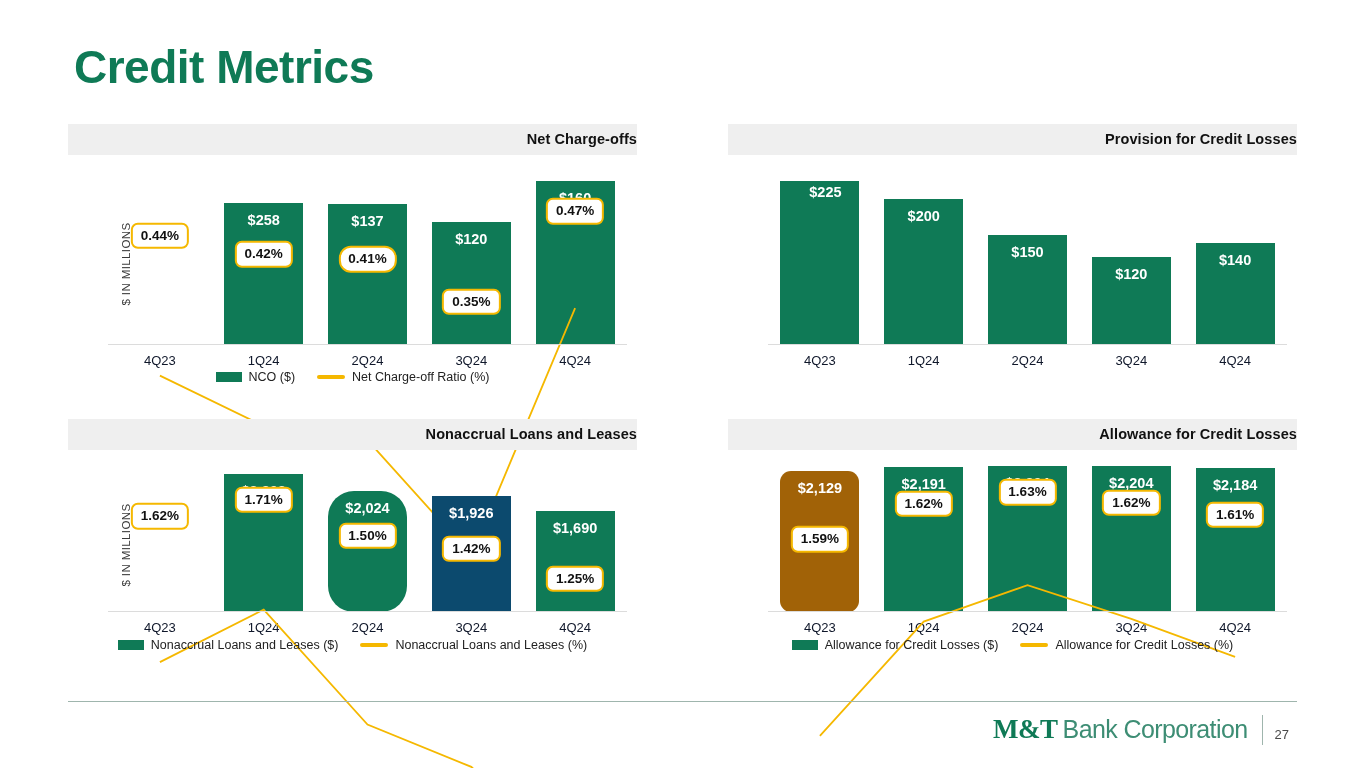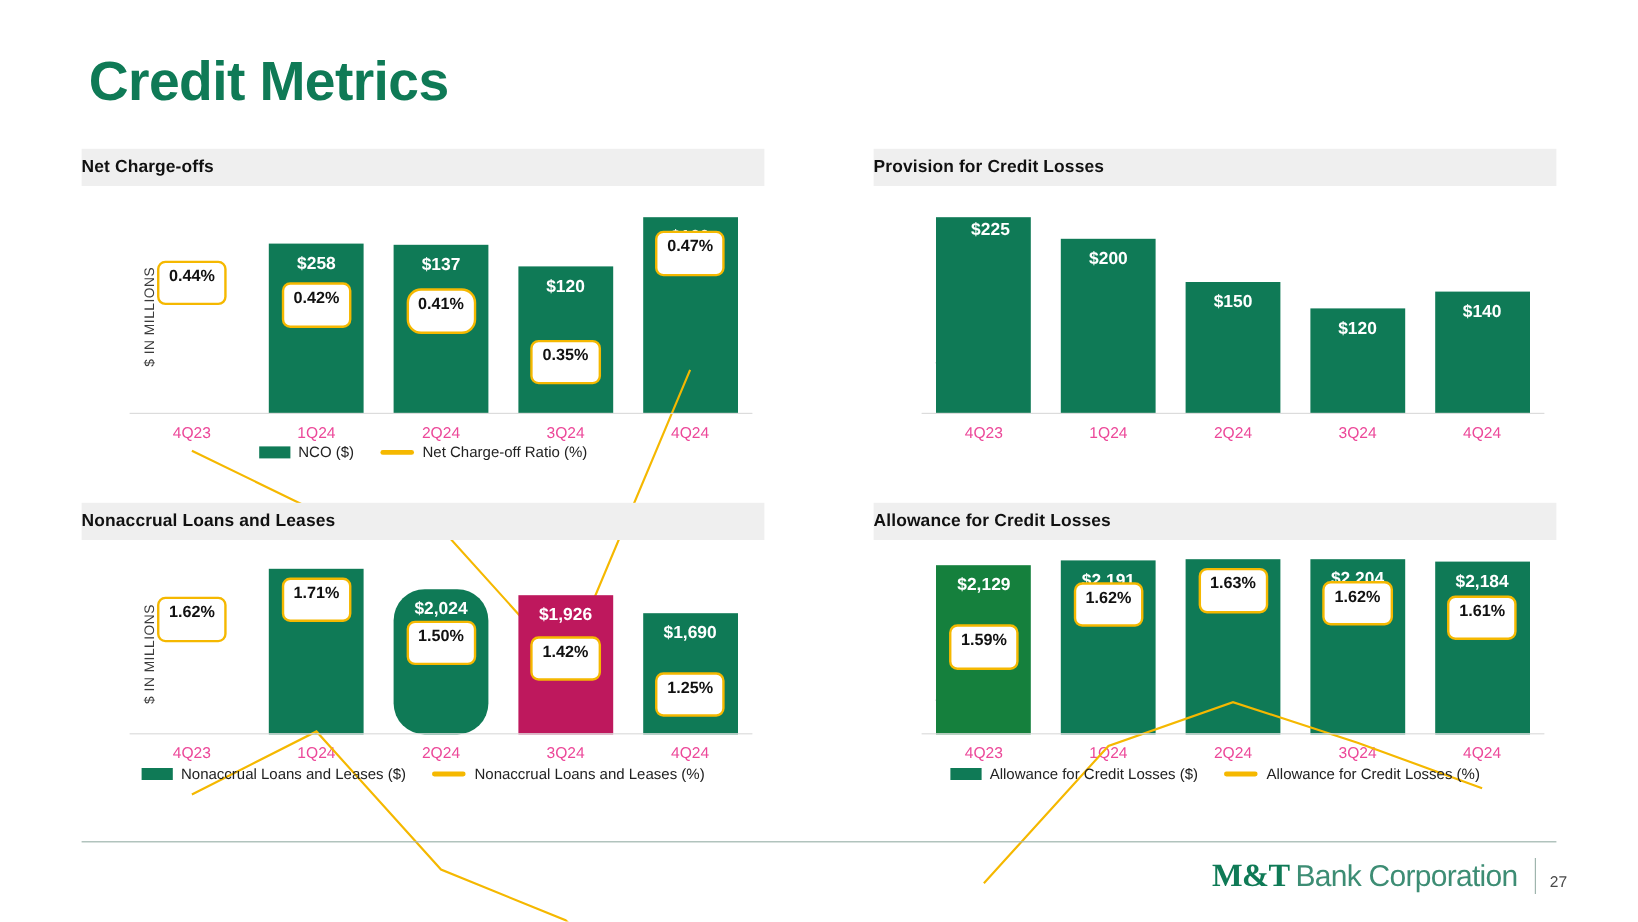--- a/index.html
+++ b/index.html
@@ -33,21 +33,21 @@
     position: absolute;
     width: 569px;
   }
   #panel-ncos      { left: 68px;  top: 124px; }
   #panel-provision { left: 728px; top: 124px; }
   #panel-nonaccrual{ left: 68px;  top: 419px; }
   #panel-allowance { left: 728px; top: 419px; }
 
   .panel-title {
     background: #efefef;
-    text-align: left;
+    text-align: right;
     font-size: 14.5px;
     font-weight: bold;
     color: #111111;
     padding: 7px 0 8px 0;
     letter-spacing: 0.1px;
   }
 
   
   .chart {
     position: relative;
@@ -107,41 +107,41 @@
     white-space: nowrap;
   }
 
   .x-label {
     position: absolute;
     bottom: 4px;
     left: 0;
     right: 0;
     text-align: center;
     font-size: 13px;
-    color: #ec4899;
+    color: #0f172a;
   }
 
   
   .ratio-svg {
     position: absolute;
     left: 40px;
     right: 10px;
     top: 0;
     bottom: 28px;
     width: calc(100% - 50px);
     overflow: visible;
     pointer-events: none;
   }
   .ratio-pill {
     position: absolute;
     transform: translate(-50%, -50%);
     background: #ffffff;
     border: 2.5px solid #f5b800;
     border-radius: 7px;
-    padding: 4px 8px 16px 8px;
+    padding: 4px 8px 5px 8px;
     font-size: 13.5px;
     font-weight: bold;
     color: #111111;
     white-space: nowrap;
     line-height: 1;
   }
 
   
   .legend {
     position: absolute;
@@ -166,24 +166,24 @@
   #footer-rule {
     position: absolute;
     left: 68px;
     right: 68px;
     top: 701px;
     height: 1px;
     background: #9fb5ad;
   }
   #footer-brand {
     position: absolute;
-    right: 59px;
+    right: 76px;
     top: 714px;
     display: flex;
-    align-items: flex-end;
+    align-items: center;
     gap: 0;
   }
   .brand-mt {
     font-family: "Liberation Serif", serif;
     font-weight: bold;
     font-size: 27px;
     color: #0f7a56;
     letter-spacing: -0.5px;
   }
   .brand-rest {
@@ -341,21 +341,21 @@
         </div>
         <div class="bar-slot" style="left: 40%; width: 20%;">
           <div class="bar" style="height: 74.963%; background: rgb(15, 122, 86); border-radius: 26px;">
             <div class="bar-value" style="top: 9px;">$2,024</div>
           </div>
         </div>
         <div class="bar-slot" style="left: 40%; width: 20%; height: 26px; bottom: -27px;">
           <div class="x-label">2Q24</div>
         </div>
         <div class="bar-slot" style="left: 60%; width: 20%;">
-          <div class="bar" style="height: 71.3333%; background: #be185d;">
+          <div class="bar" style="height: 71.3333%; background: #0c4a6e;">
             <div class="bar-value" style="top: 9px;">$1,926</div>
           </div>
         </div>
         <div class="bar-slot" style="left: 60%; width: 20%; height: 26px; bottom: -27px;">
           <div class="x-label">3Q24</div>
         </div>
         <div class="bar-slot" style="left: 80%; width: 20%;">
           <div class="bar" style="height: 62.5926%; background: rgb(15, 122, 86);">
             <div class="bar-value" style="top: 9px;">$1,690</div>
           </div>
@@ -385,21 +385,21 @@
     </div>
   </div>
 </div>
 
 <div class="panel" id="panel-allowance">
   <div class="panel-title">Allowance for Credit Losses</div>
   <div class="chart chart-short">
     <div class="y-axis-label">$ IN MILLIONS</div>
     <div class="plot">
         <div class="bar-slot" style="left: 0%; width: 20%;">
-          <div class="bar" style="height: 86.898%; background: #15803d;">
+          <div class="bar" style="height: 86.898%; background: #a16207; border-radius: 11px;">
             <div class="bar-value" style="top: 9px;">$2,129</div>
           </div>
         </div>
         <div class="bar-slot" style="left: 0%; width: 20%; height: 26px; bottom: -27px;">
           <div class="x-label">4Q23</div>
         </div>
         <div class="bar-slot" style="left: 20%; width: 20%;">
           <div class="bar" style="height: 89.4286%; background: rgb(15, 122, 86);">
             <div class="bar-value" style="top: 9px;">$2,191</div>
           </div>

